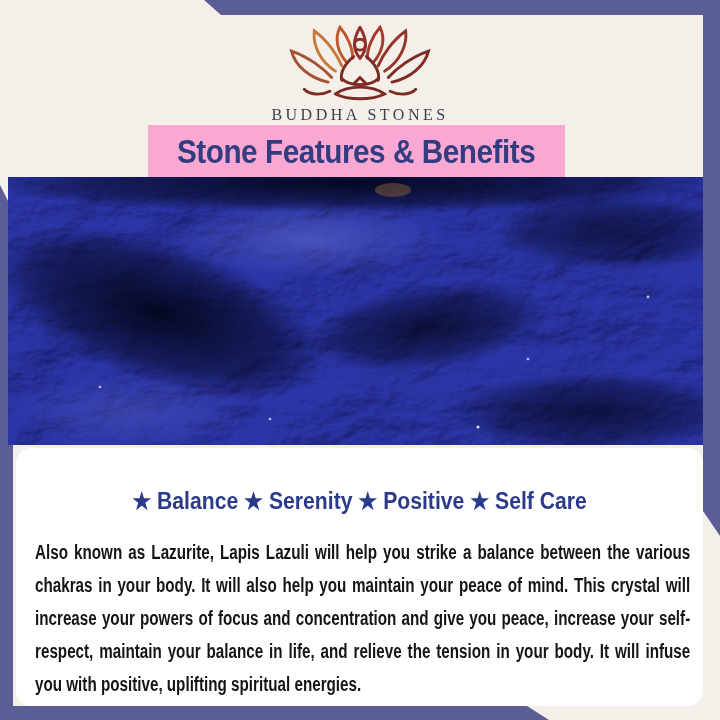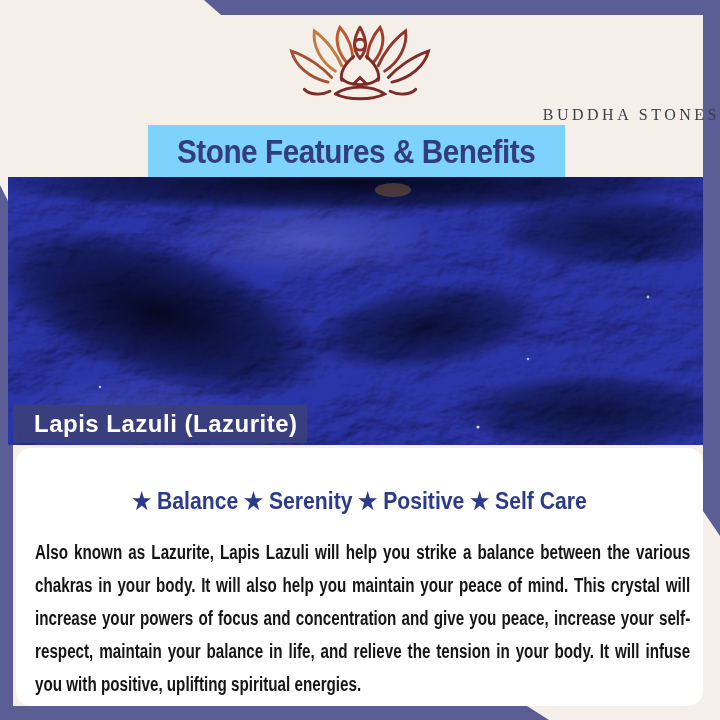--- a/index.html
+++ b/index.html
@@ -12,24 +12,24 @@
   .ribbon-right{left:703px;top:0;width:17px;height:536px;
     clip-path:polygon(0 0,100% 0,100% 100%,0 511px);}
   .ribbon-left{left:0;top:185px;width:13px;height:535px;
     clip-path:polygon(0 0,100% 26px,100% 100%,0 100%);}
   .ribbon-bottom{left:0;top:706px;width:549px;height:14px;
     clip-path:polygon(0 0,527px 0,100% 100%,0 100%);}
   
   .brand{position:absolute;top:20px;left:0;width:720px;text-align:center;}
   .brand svg{display:block;margin:0 auto;}
   .brand-name{margin-top:2px;font-family:"Liberation Serif",serif;font-size:16px;
-    letter-spacing:3.5px;color:#3b3f49;font-weight:400;text-align:right;}
+    letter-spacing:3.5px;color:#3b3f49;font-weight:400;}
   
   .title-banner{position:absolute;left:148px;top:125px;width:417px;height:53px;
-    background:#7dd3fc;display:flex;align-items:center;justify-content:center;}
+    background:#f9a8d4;display:flex;align-items:center;justify-content:center;}
   .title-banner h1{margin:0;font-size:33px;font-weight:700;color:#323c7e;
     letter-spacing:-0.5px;transform:scaleX(.9);white-space:nowrap;}
   
   .photo{position:absolute;left:8px;top:177px;width:695px;height:268px;
     background:#232a78;overflow:hidden;}
   .photo svg{display:block;width:695px;height:268px;}
   .stone-label{position:absolute;left:5px;top:228px;width:273px;height:38px;
     background:rgba(57,62,125,.96);color:#ffffff;font-size:24px;font-weight:700;
     line-height:38px;padding-left:21px;letter-spacing:.5px;white-space:nowrap;}
   
@@ -114,21 +114,20 @@
       <ellipse cx="300" cy="62" rx="140" ry="38" fill="url(#glow)"></ellipse>
       <ellipse cx="120" cy="235" rx="120" ry="38" fill="url(#glow)" opacity="0.6"></ellipse>
       <ellipse cx="385" cy="13" rx="18" ry="7" fill="#7a5a38" opacity="0.55"></ellipse>
       <circle cx="470" cy="250" r="1.6" fill="#ffffff" opacity="0.8"></circle>
       <circle cx="520" cy="182" r="1.3" fill="#ffffff" opacity="0.7"></circle>
       <circle cx="640" cy="120" r="1.4" fill="#ffffff" opacity="0.7"></circle>
       <circle cx="92" cy="210" r="1.3" fill="#ffffff" opacity="0.7"></circle>
       <circle cx="262" cy="242" r="1.3" fill="#ffffff" opacity="0.7"></circle>
       <circle cx="560" cy="300" r="1.2" fill="#ffffff" opacity="0.7"></circle>
     </svg>
-    <div class="stone-label">Lapis Lazuli (Lazurite)</div>
   </div>
 
   <div class="content-box">
     <div class="features-line">★ Balance ★ Serenity ★ Positive ★ Self Care</div>
     <p class="description">Also known as Lazurite, Lapis Lazuli will help you strike a balance between the various chakras in your body. It will also help you maintain your peace of mind. This crystal will increase your powers of focus and concentration and give you peace, increase your self-respect, maintain your balance in life, and relieve the tension in your body. It will infuse you with positive, uplifting spiritual energies.</p>
   </div>
 
 </div>
 
 </body></html>

